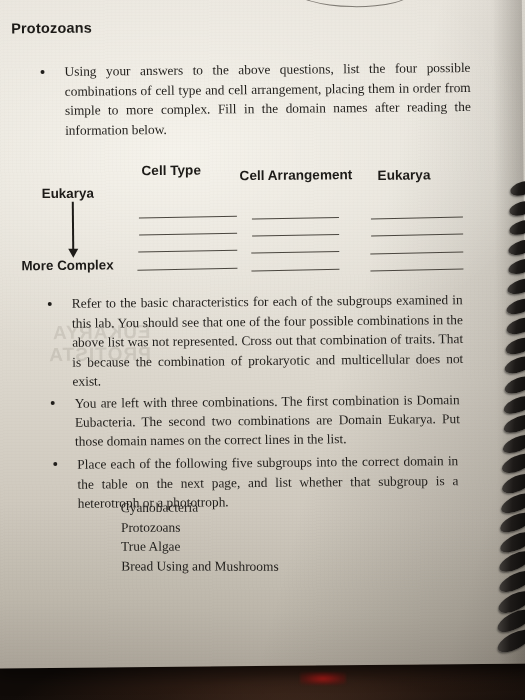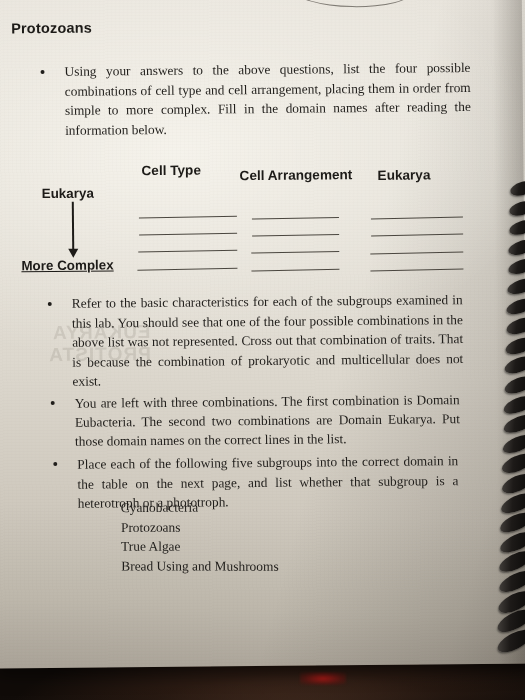--- a/index.html
+++ b/index.html
@@ -116,21 +116,21 @@
   #b4-dot { left: 52px; top: 460px; }
   #b4 { left: 76px; top: 453px; width: 381px; line-height: 19.6px; }
 
   
   #hdr-celltype      { left: 143px; top: 162px; font-size: 13.6px; }
   #hdr-cellarrange   { left: 241px; top: 168px; font-size: 13.6px; }
   #hdr-domain        { left: 379px; top: 169px; font-size: 13.6px; }
 
   
   #lbl-simple { left: 43px; top: 184px; font-size: 13.4px; }
-  #lbl-complex { left: 22px; top: 256px; font-size: 13.4px; text-decoration: underline; }
+  #lbl-complex { left: 22px; top: 256px; font-size: 13.4px; }
   #arrow {
     position: absolute;
     left: 73px; top: 200px; width: 2px; height: 48px;
     background: #1d1b18;
   }
   #arrow::after {
     content: "";
     position: absolute;
     left: -4px; bottom: -8px;
     border-left: 5px solid transparent;

